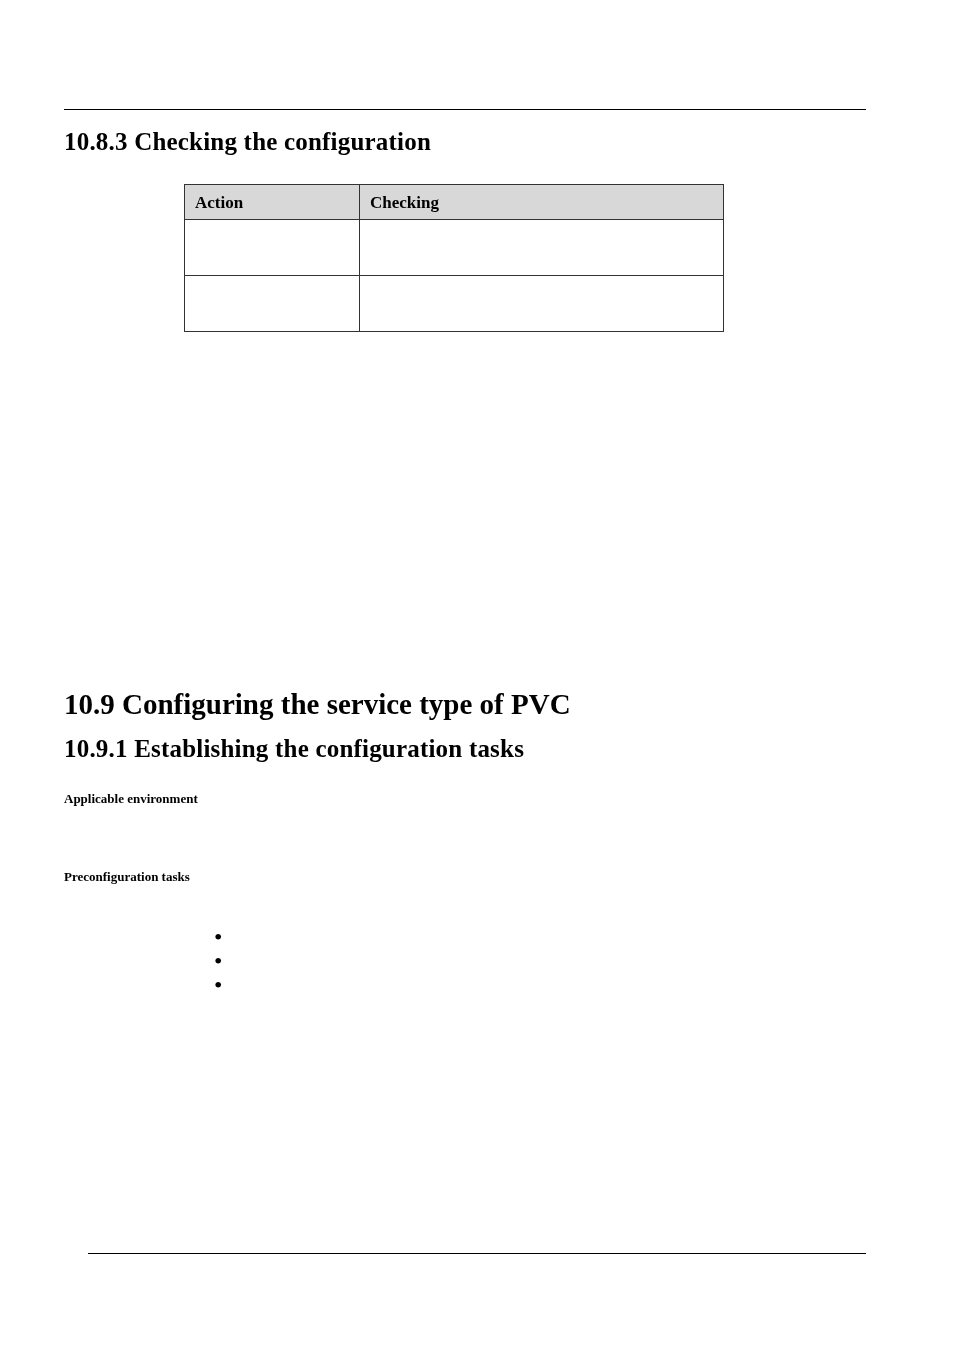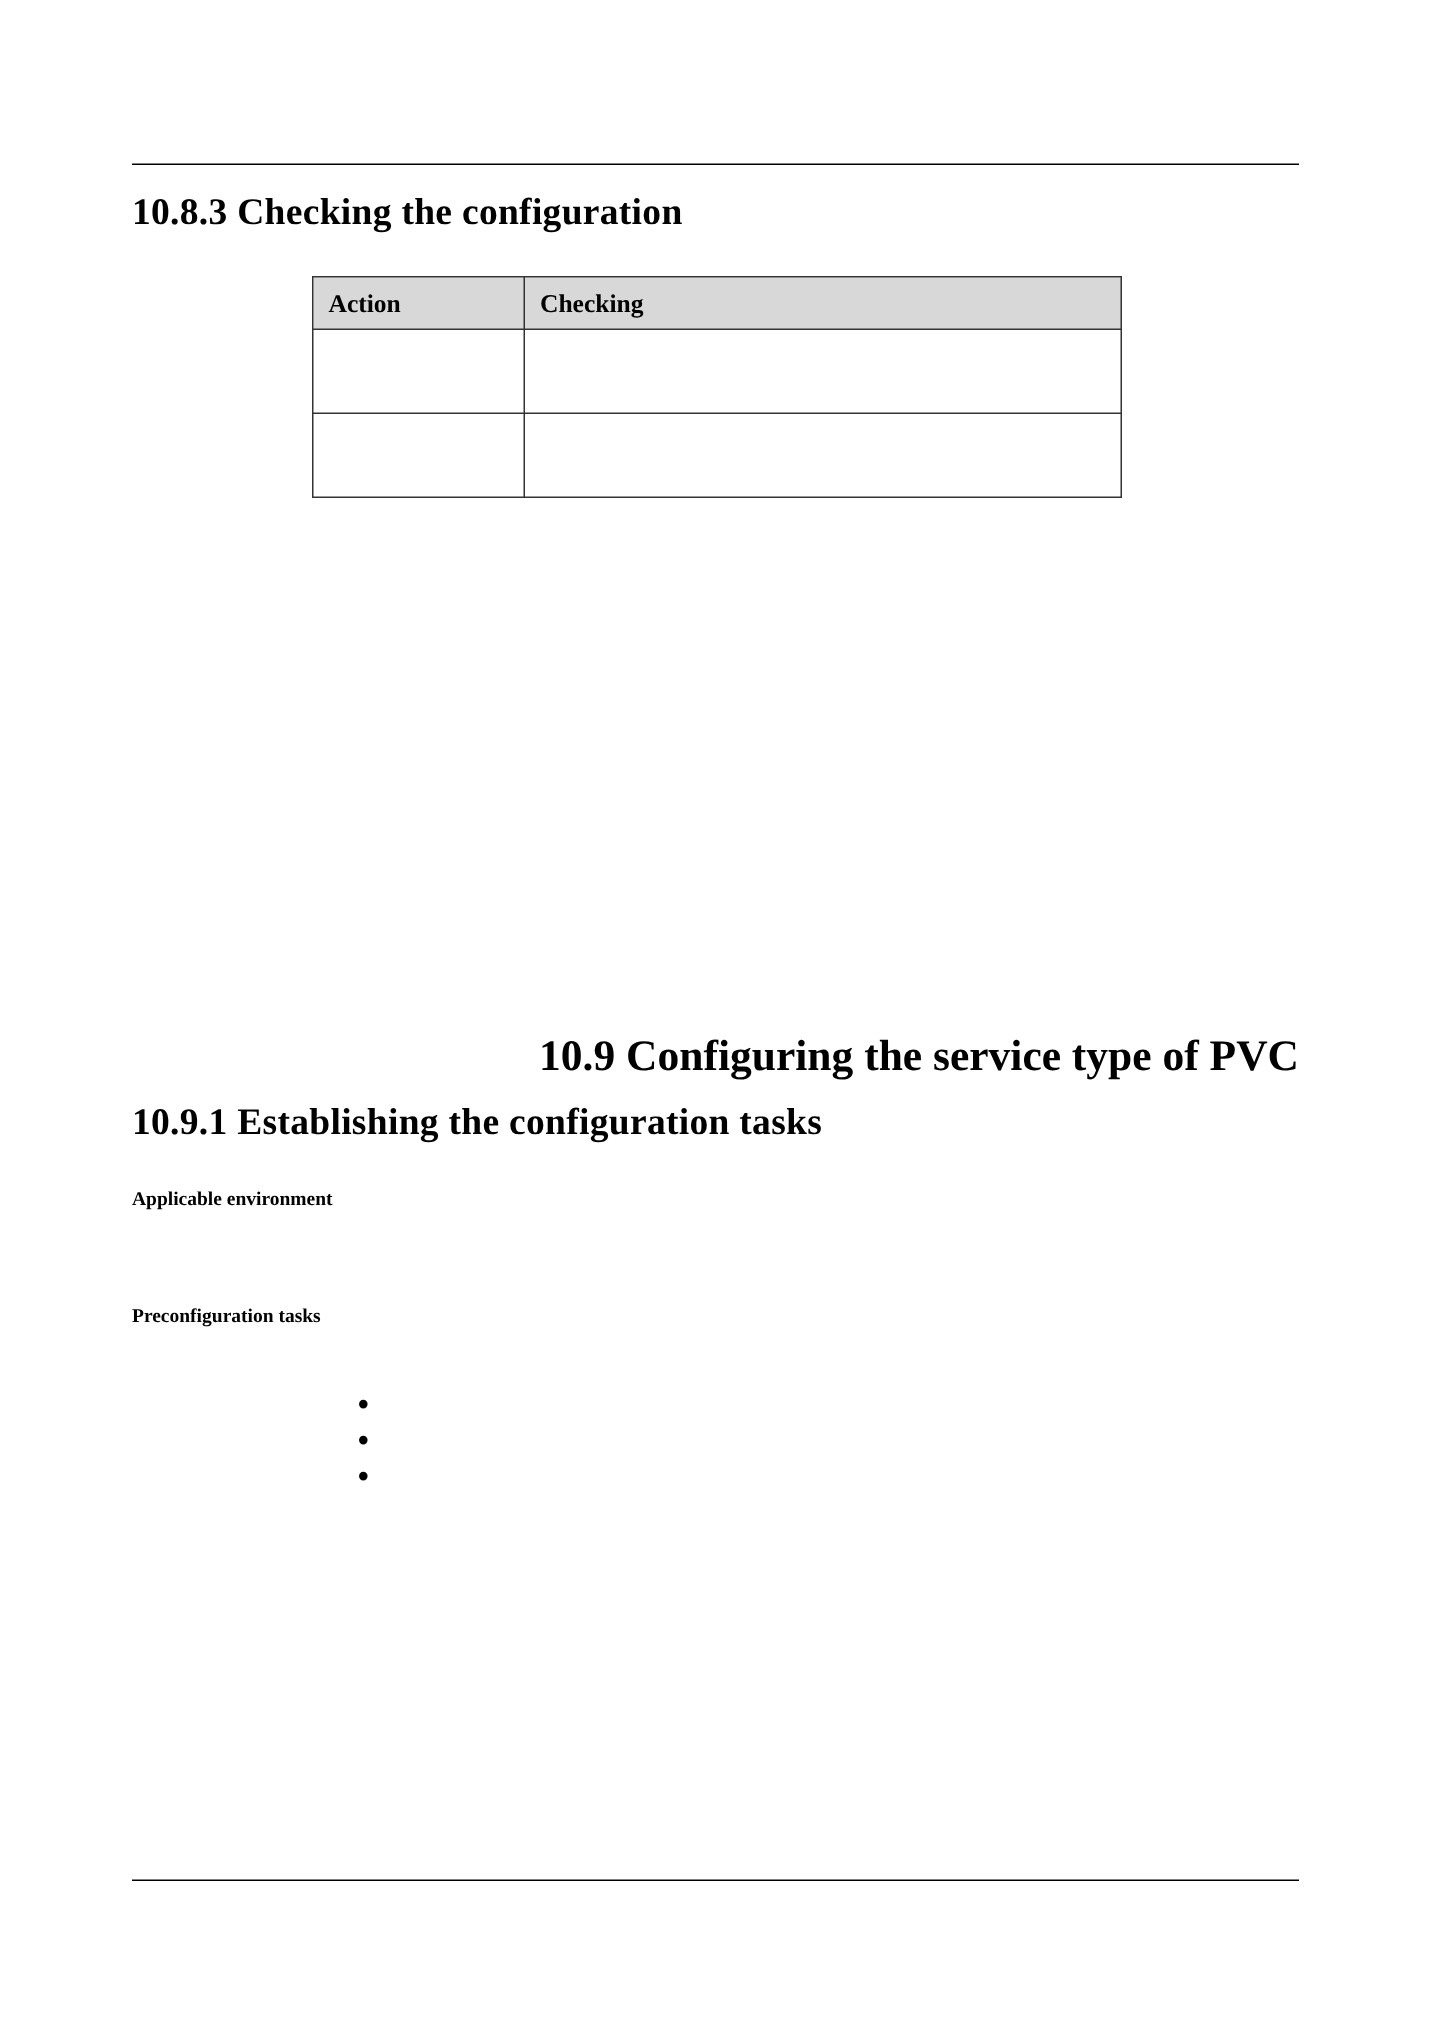--- a/index.html
+++ b/index.html
@@ -6,38 +6,37 @@
   html, body { margin: 0; padding: 0; }
   body {
     width: 954px;
     height: 1350px;
     background: #fff;
     font-family: "Palatino Linotype", "Book Antiqua", Palatino, Georgia, serif;
     color: #000;
     position: relative;
   }
   .page {
-    padding: 58px 88px 60px 88px;
+    padding: 58px 88px 60px 64px;
   }
   .header-space {
     height: 52px;
     border-bottom: 1.5px solid #000;
     margin-bottom: 18px;
   }
   .sec-h2 {
     font-weight: bold;
     font-size: 25px;
     margin: 0 0 28px 0;
     letter-spacing: 0.2px;
   }
   .sec-h1 {
     font-weight: bold;
     font-size: 29px;
     margin: 0 0 14px 0;
-    text-align: right;
   }
   .sec-h3 {
     font-weight: bold;
     font-size: 13px;
     margin: 0 0 14px 0;
   }
   table.config {
     border-collapse: collapse;
     width: 540px;
     margin-left: 120px;
@@ -47,21 +46,21 @@
     border: 1px solid #333;
     text-align: left;
     vertical-align: top;
   }
   table.config th {
     background: #d8d8d8;
     font-weight: bold;
     font-size: 17px;
     padding: 8px 10px 6px 10px;
   }
-  table.config th.col-action { width: 141px; }
+  table.config th.col-action { width: 175px; }
   table.config td {
     height: 56px;
     padding: 8px 10px;
     font-size: 16px;
   }
   .big-gap {
     height: 348px;
   }
   .medium-gap { height: 24px; }
   .bullets {

